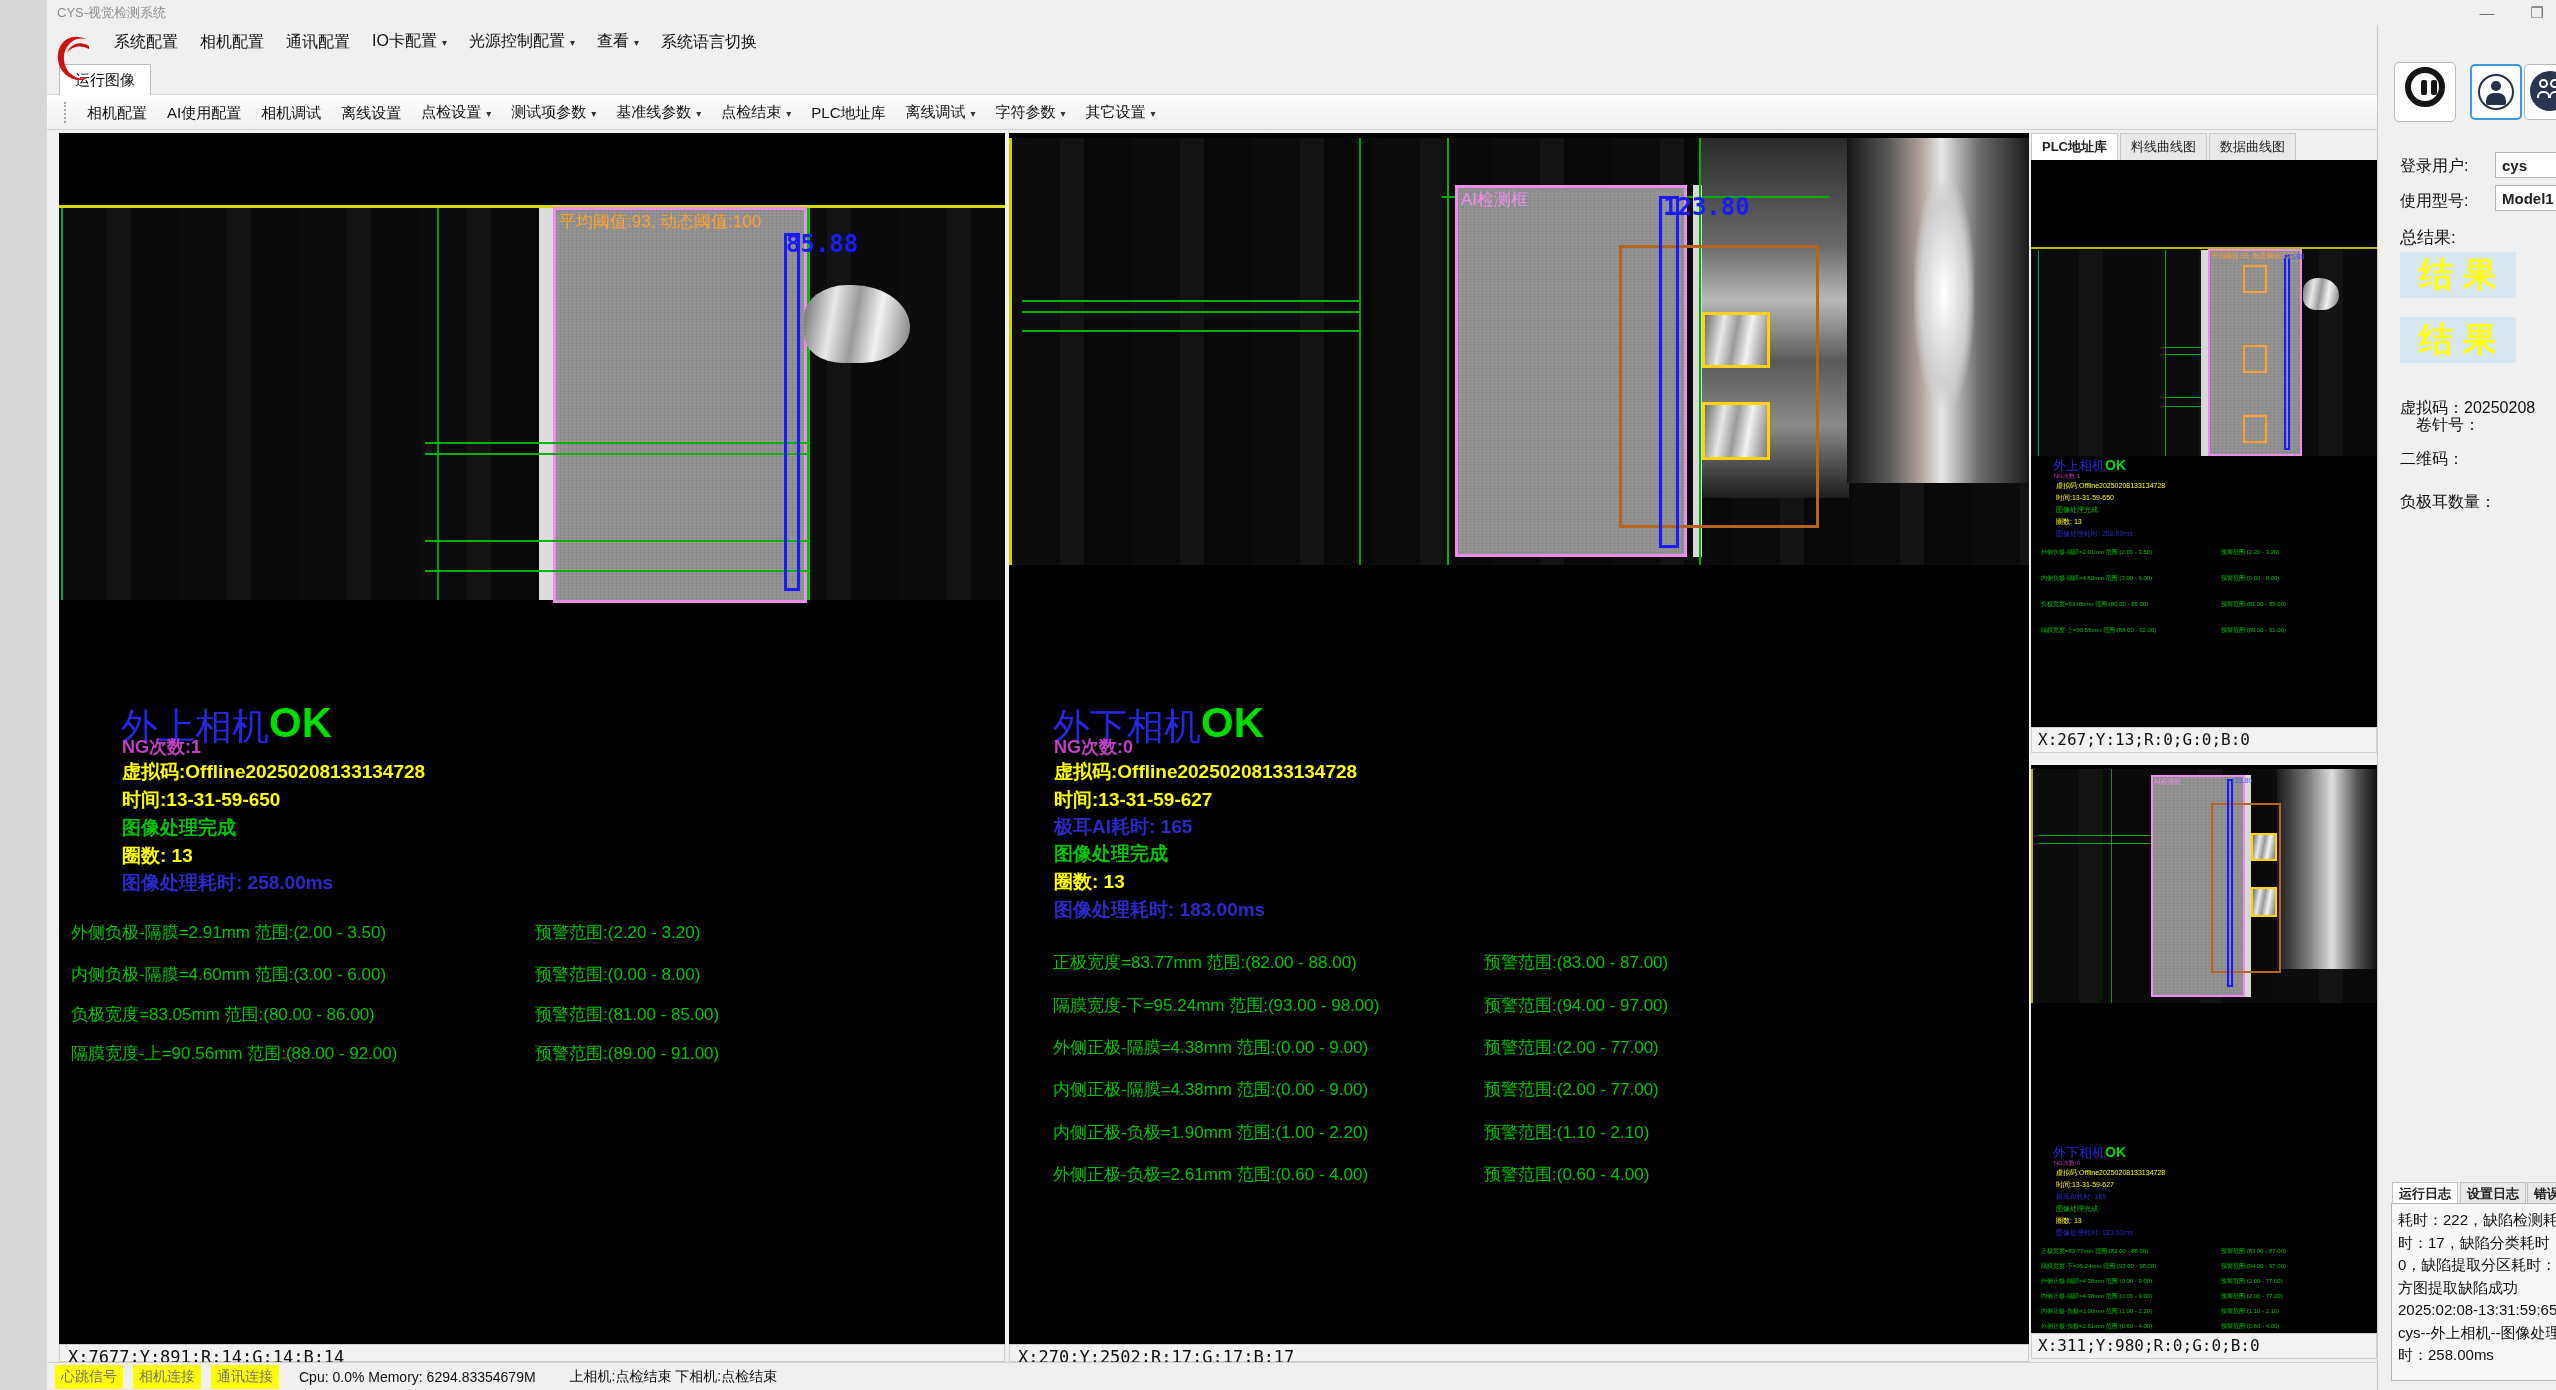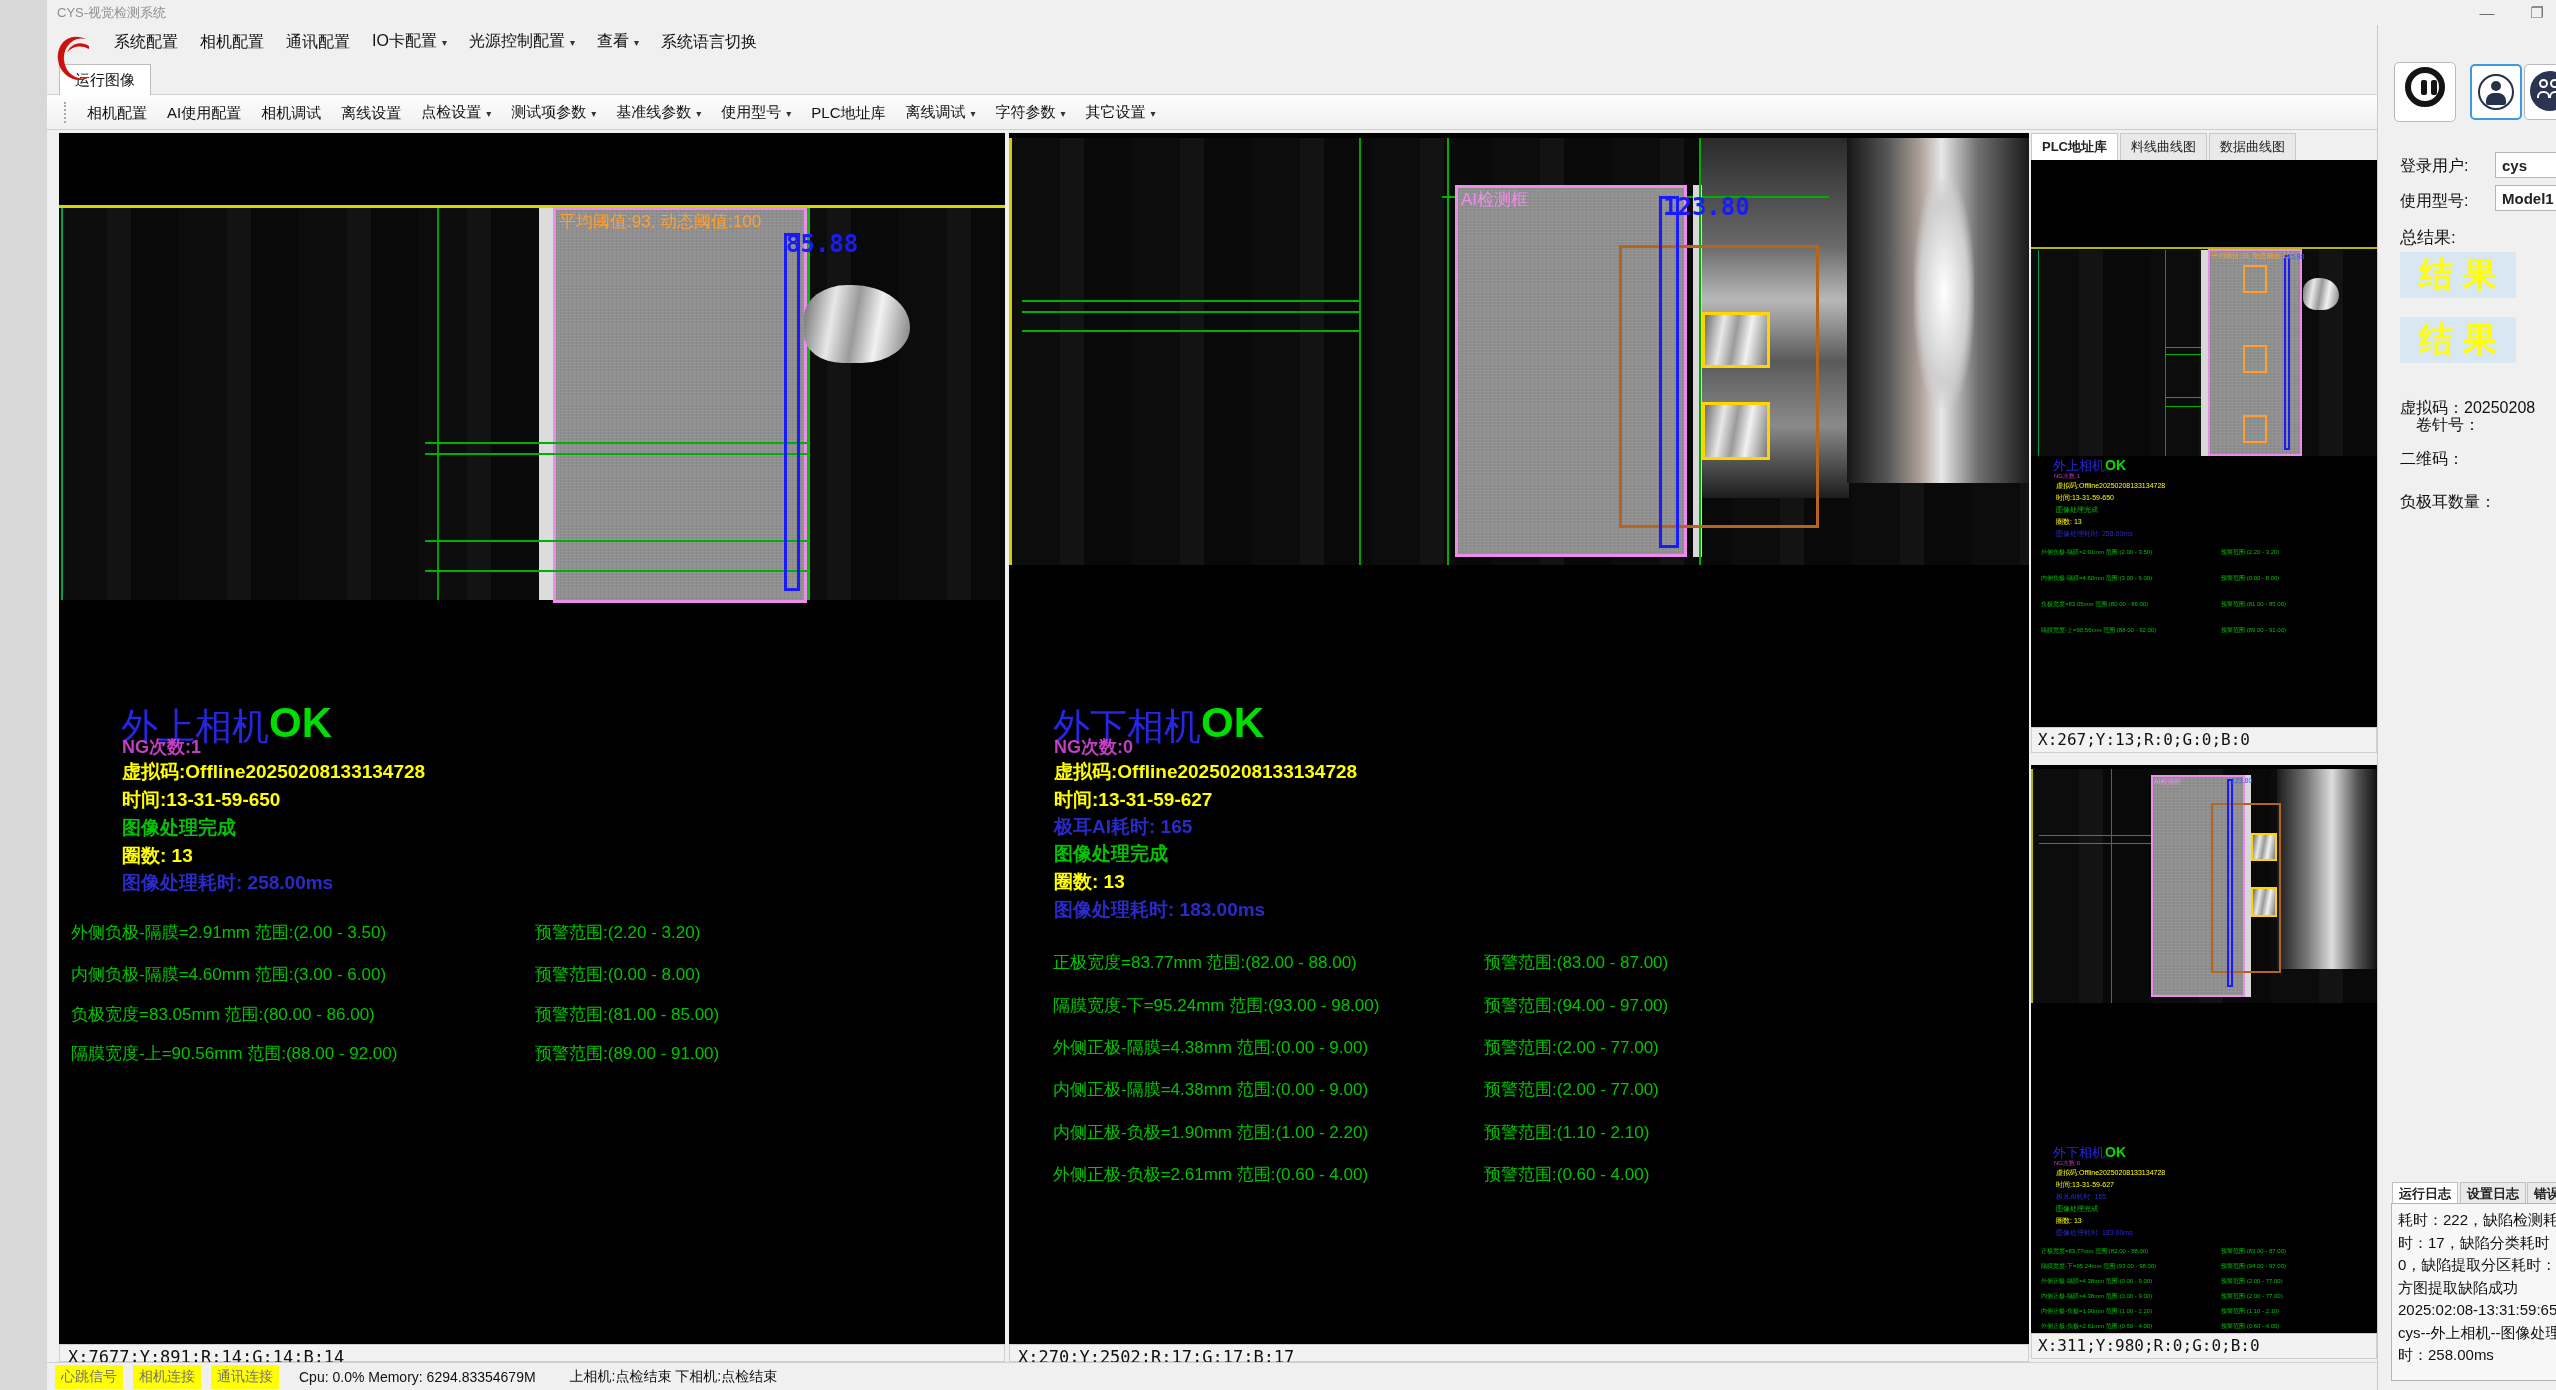--- a/index.html
+++ b/index.html
@@ -135,21 +135,21 @@
 
   <div id="toolbar">
     <span class="grip"></span>
     <span class="tool-item"><span>相机配置</span></span>
     <span class="tool-item"><span>AI使用配置</span></span>
     <span class="tool-item"><span>相机调试</span></span>
     <span class="tool-item"><span>离线设置</span></span>
     <span class="tool-item"><span>点检设置</span><span class="dd-arrow">▾</span></span>
     <span class="tool-item"><span>测试项参数</span><span class="dd-arrow">▾</span></span>
     <span class="tool-item"><span>基准线参数</span><span class="dd-arrow">▾</span></span>
-    <span class="tool-item"><span>使用型号</span><span class="dd-arrow">▾</span></span>
+    <span class="tool-item"><span>点检结束</span><span class="dd-arrow">▾</span></span>
     <span class="tool-item"><span>PLC地址库</span></span>
     <span class="tool-item"><span>离线调试</span><span class="dd-arrow">▾</span></span>
     <span class="tool-item"><span>字符参数</span><span class="dd-arrow">▾</span></span>
     <span class="tool-item"><span>其它设置</span><span class="dd-arrow">▾</span></span>
   </div>
 
   <div id="panel-left" class="img-panel">
     <div class="ln stripes" style="left:0;top:75px;width:946px;height:392px;"></div>
     <div class="ln" style="left:0;top:72px;width:946px;height:3px;background:#d6d600;"></div>
     <div class="ln" style="left:2px;top:75px;width:2px;height:392px;background:#00a050;"></div>

